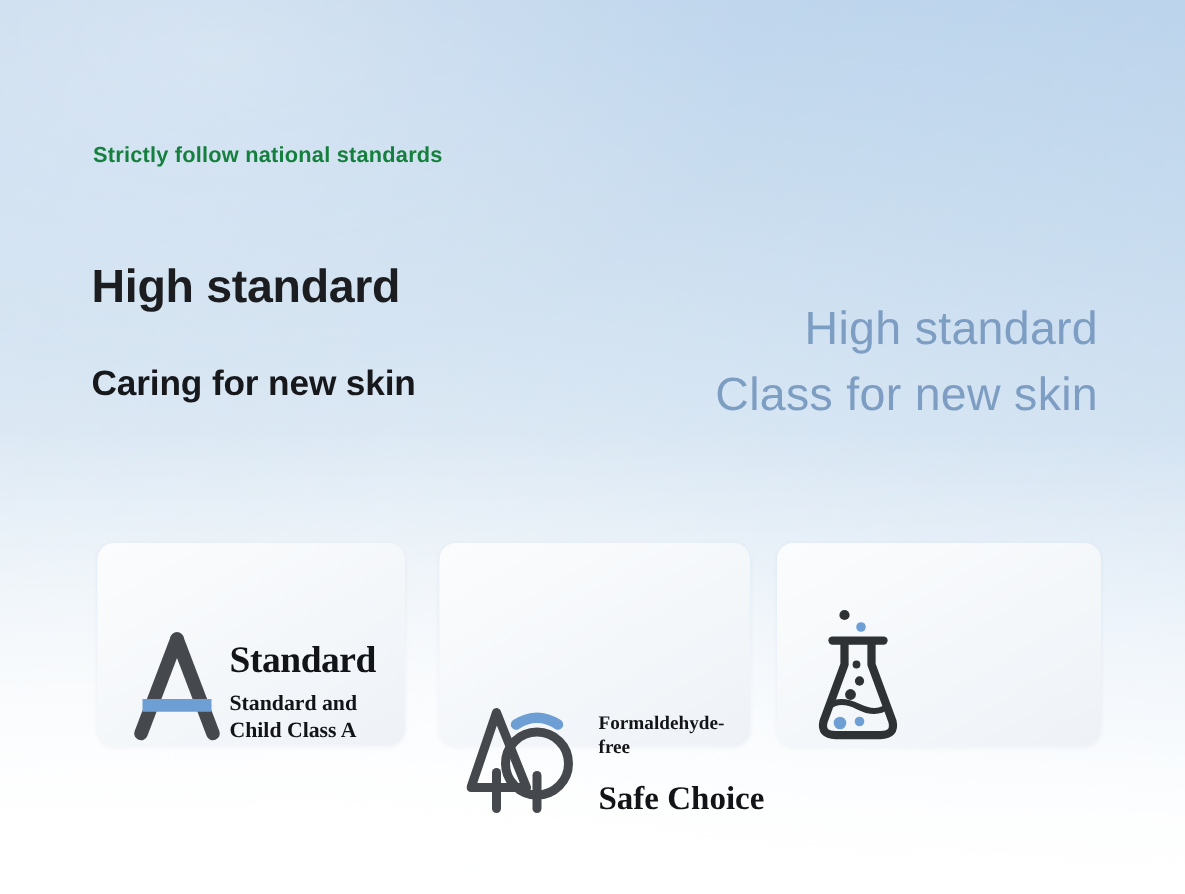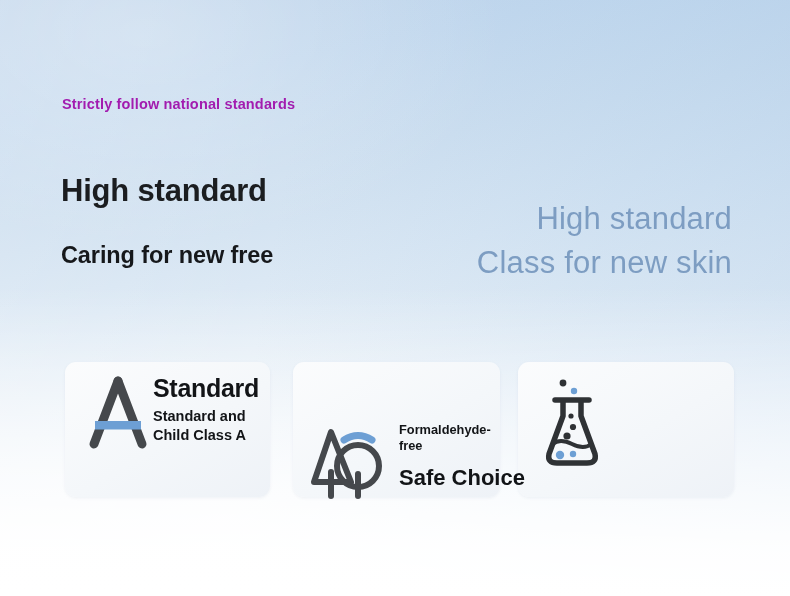--- a/index.html
+++ b/index.html
@@ -57,21 +57,21 @@
   }
 
   
   .eyebrow {
     position: absolute;
     left: 62px;
     top: 96px;
     font-size: 14.5px;
     font-weight: bold;
     letter-spacing: 0.15px;
-    color: #a21caf;
+    color: #15803d;
     white-space: nowrap;
   }
   .headline-main {
     position: absolute;
     left: 61px;
     top: 173px;
     font-size: 31px;
     font-weight: bold;
     letter-spacing: -0.2px;
     color: #1b1d20;
@@ -119,25 +119,26 @@
     background: linear-gradient(150deg, #fbfcfd 0%, #f4f7fa 55%, #eef2f7 100%);
     box-shadow: 0 1px 3px rgba(120,140,165,0.10);
   }
   .card-1 { left: 65px;  width: 205px; }
   .card-2 { left: 293px; width: 207px; }
   .card-3 { left: 518px; width: 216px; }
 
   
   .card-content {
     position: absolute;
-    top: 12px;
+    top: 0;
     height: 135px;
     display: flex;
-    align-items: flex-start;
+    align-items: flex-end;
     pointer-events: none;
+    font-family: Liberation Serif, serif;
   }
   .cc-1 { left: 65px;  }
   .cc-2 { left: 293px; margin-top: 48px; }
   .cc-3 { left: 518px; }
 
   .card-icon {
     flex: 0 0 auto;
     display: block;
   }
   .card-text {
@@ -178,21 +179,21 @@
 
   <div class="bg-layer bg-base"></div>
   <div class="bg-layer bg-tint-right"></div>
   <div class="bg-layer bg-glow"></div>
   <div class="bg-layer bg-tint-bottom"></div>
 
   <div class="eyebrow">Strictly follow national standards</div>
 
   <div class="headline-main">High standard</div>
 
-  <div class="headline-sub">Caring for new free</div>
+  <div class="headline-sub">Caring for new skin</div>
 
   <div class="ghost">
     <span>High standard</span>
     <span>Class for new skin</span>
   </div>
 
   <div class="cards">
 
     <div class="card card-1"></div>
     <div class="card card-2"></div>

